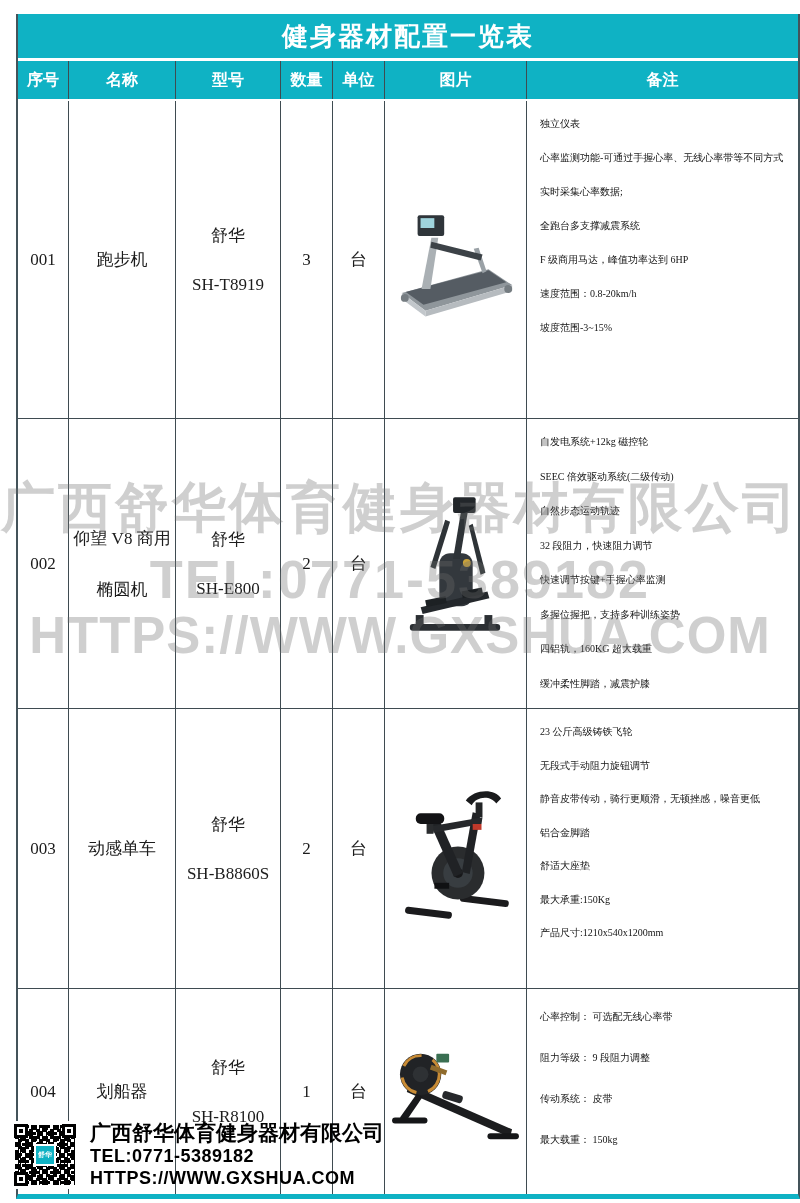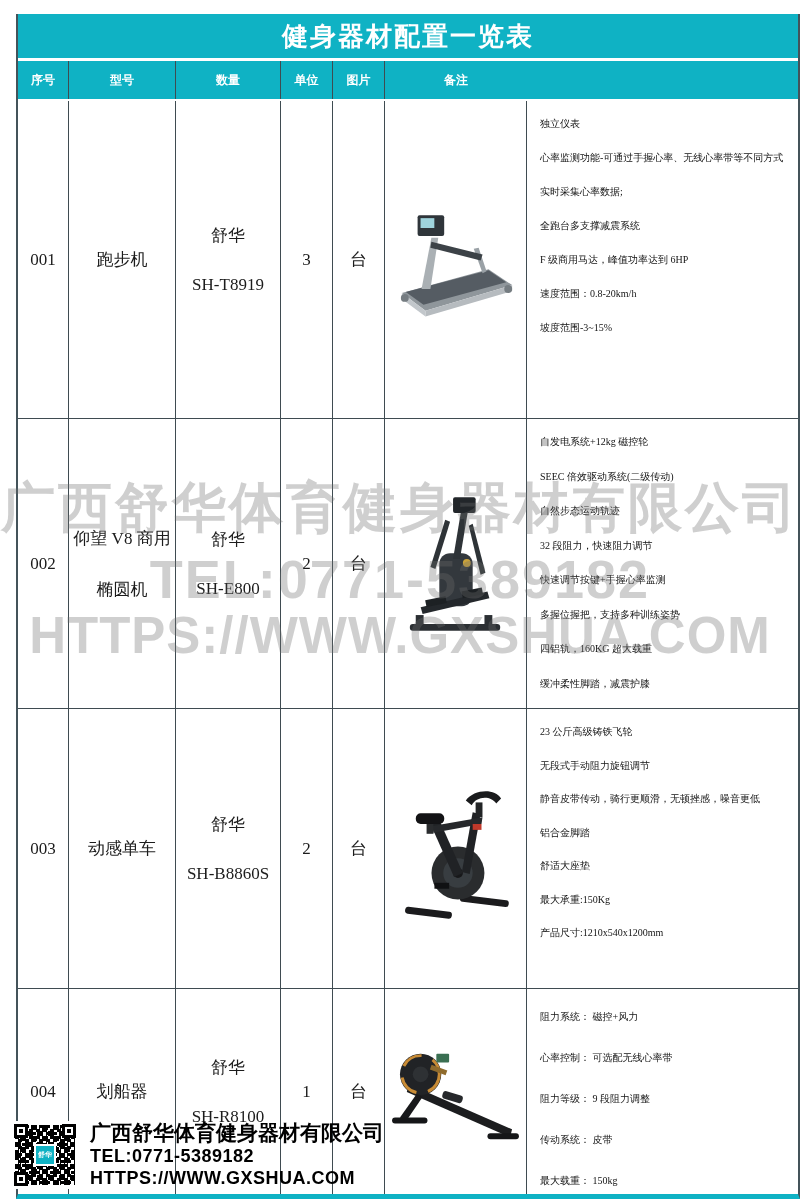--- a/index.html
+++ b/index.html
@@ -6,21 +6,21 @@
   .page{position:relative;width:800px;height:1203px;background:#fff;overflow:hidden;
         font-family:"Liberation Serif","DejaVu Serif",serif;}
   .table-wrap{position:absolute;left:16px;top:14px;width:784px;
         border-left:2px solid #44535a;border-right:2px solid #44535a;
         border-bottom:5px solid #0fb2c4;box-sizing:border-box;}
   .title-bar{height:44px;background:#0fb2c4;color:#fff;display:flex;align-items:center;justify-content:center;
         font-family:"Liberation Sans","DejaVu Sans",sans-serif;font-weight:bold;font-size:26px;letter-spacing:2px;}
   .header-row{display:grid;grid-template-columns:51px 107px 105px 52px 52px 142px minmax(0,1fr);
         height:38px;background:#0fb2c4;border-top:3px solid #fff;border-bottom:2px solid #fff;}
   .header-cell{display:flex;align-items:center;justify-content:center;color:#fff;
-        font-family:"Liberation Sans","DejaVu Sans",sans-serif;font-weight:bold;font-size:12px;
+        font-family:"Liberation Sans","DejaVu Sans",sans-serif;font-weight:bold;font-size:16px;
         border-right:1px solid #3f4b51;}
   .header-cell:last-child{border-right:none;}
   .row{display:grid;grid-template-columns:51px 107px 105px 52px 52px 142px minmax(0,1fr);
         border-bottom:1px solid #3f4b51;background:#fff;}
   .row:last-child{border-bottom:none;}
   .r1{height:317px;} .r2{height:289px;} .r3{height:279px;} .r4{height:205px;}
   .cell{border-right:1px solid #3f4b51;display:flex;flex-direction:column;align-items:center;justify-content:center;
         font-size:17px;color:#1c1c1c;text-align:center;overflow:hidden;}
   .cell:last-child{border-right:none;}
   .stack-gap{margin-top:28px;}
@@ -61,20 +61,21 @@
 <body>
 
 <div class="page">
 
   <div class="table-wrap">
 
     <div class="title-bar">健身器材配置一览表</div>
 
     <div class="header-row">
       <div class="header-cell">序号</div>
+      <div class="header-cell">名称</div>
       <div class="header-cell">型号</div>
       <div class="header-cell">数量</div>
       <div class="header-cell">单位</div>
       <div class="header-cell">图片</div>
       <div class="header-cell">备注</div>
     </div>
 
     <div class="row r1">
       <div class="cell">001</div>
       <div class="cell">
@@ -210,21 +211,20 @@
           <circle cx="34" cy="42" r="19" fill="none" stroke="#c88b35" stroke-width="3" stroke-dasharray="22 12"></circle>
           <circle cx="34" cy="42" r="8" fill="#2e3134"></circle>
           <path d="M30,62 L13,86 L19,90 L36,65 Z" fill="#18191b"></path>
           <rect x="5" y="86" width="36" height="6" rx="3" fill="#151618"></rect>
           <rect x="56" y="61" width="21" height="8" rx="3" fill="#26282b" transform="rotate(17 66 65)"></rect>
           <rect x="44" y="35" width="17" height="5" fill="#8f6b2d" transform="rotate(20 52 37)"></rect>
           <rect x="50" y="21" width="13" height="9" rx="1" fill="#3a6f52"></rect>
         </svg>
       </div>
       <div class="cell remarks">
-          <p>阻力系统： 磁控+风力</p>
           <p>心率控制： 可选配无线心率带</p>
           <p>阻力等级： 9 段阻力调整</p>
           <p>传动系统： 皮带</p>
           <p>最大载重： 150kg</p>
         </div>
     </div>
 
   </div>
 
   <div class="watermark">

